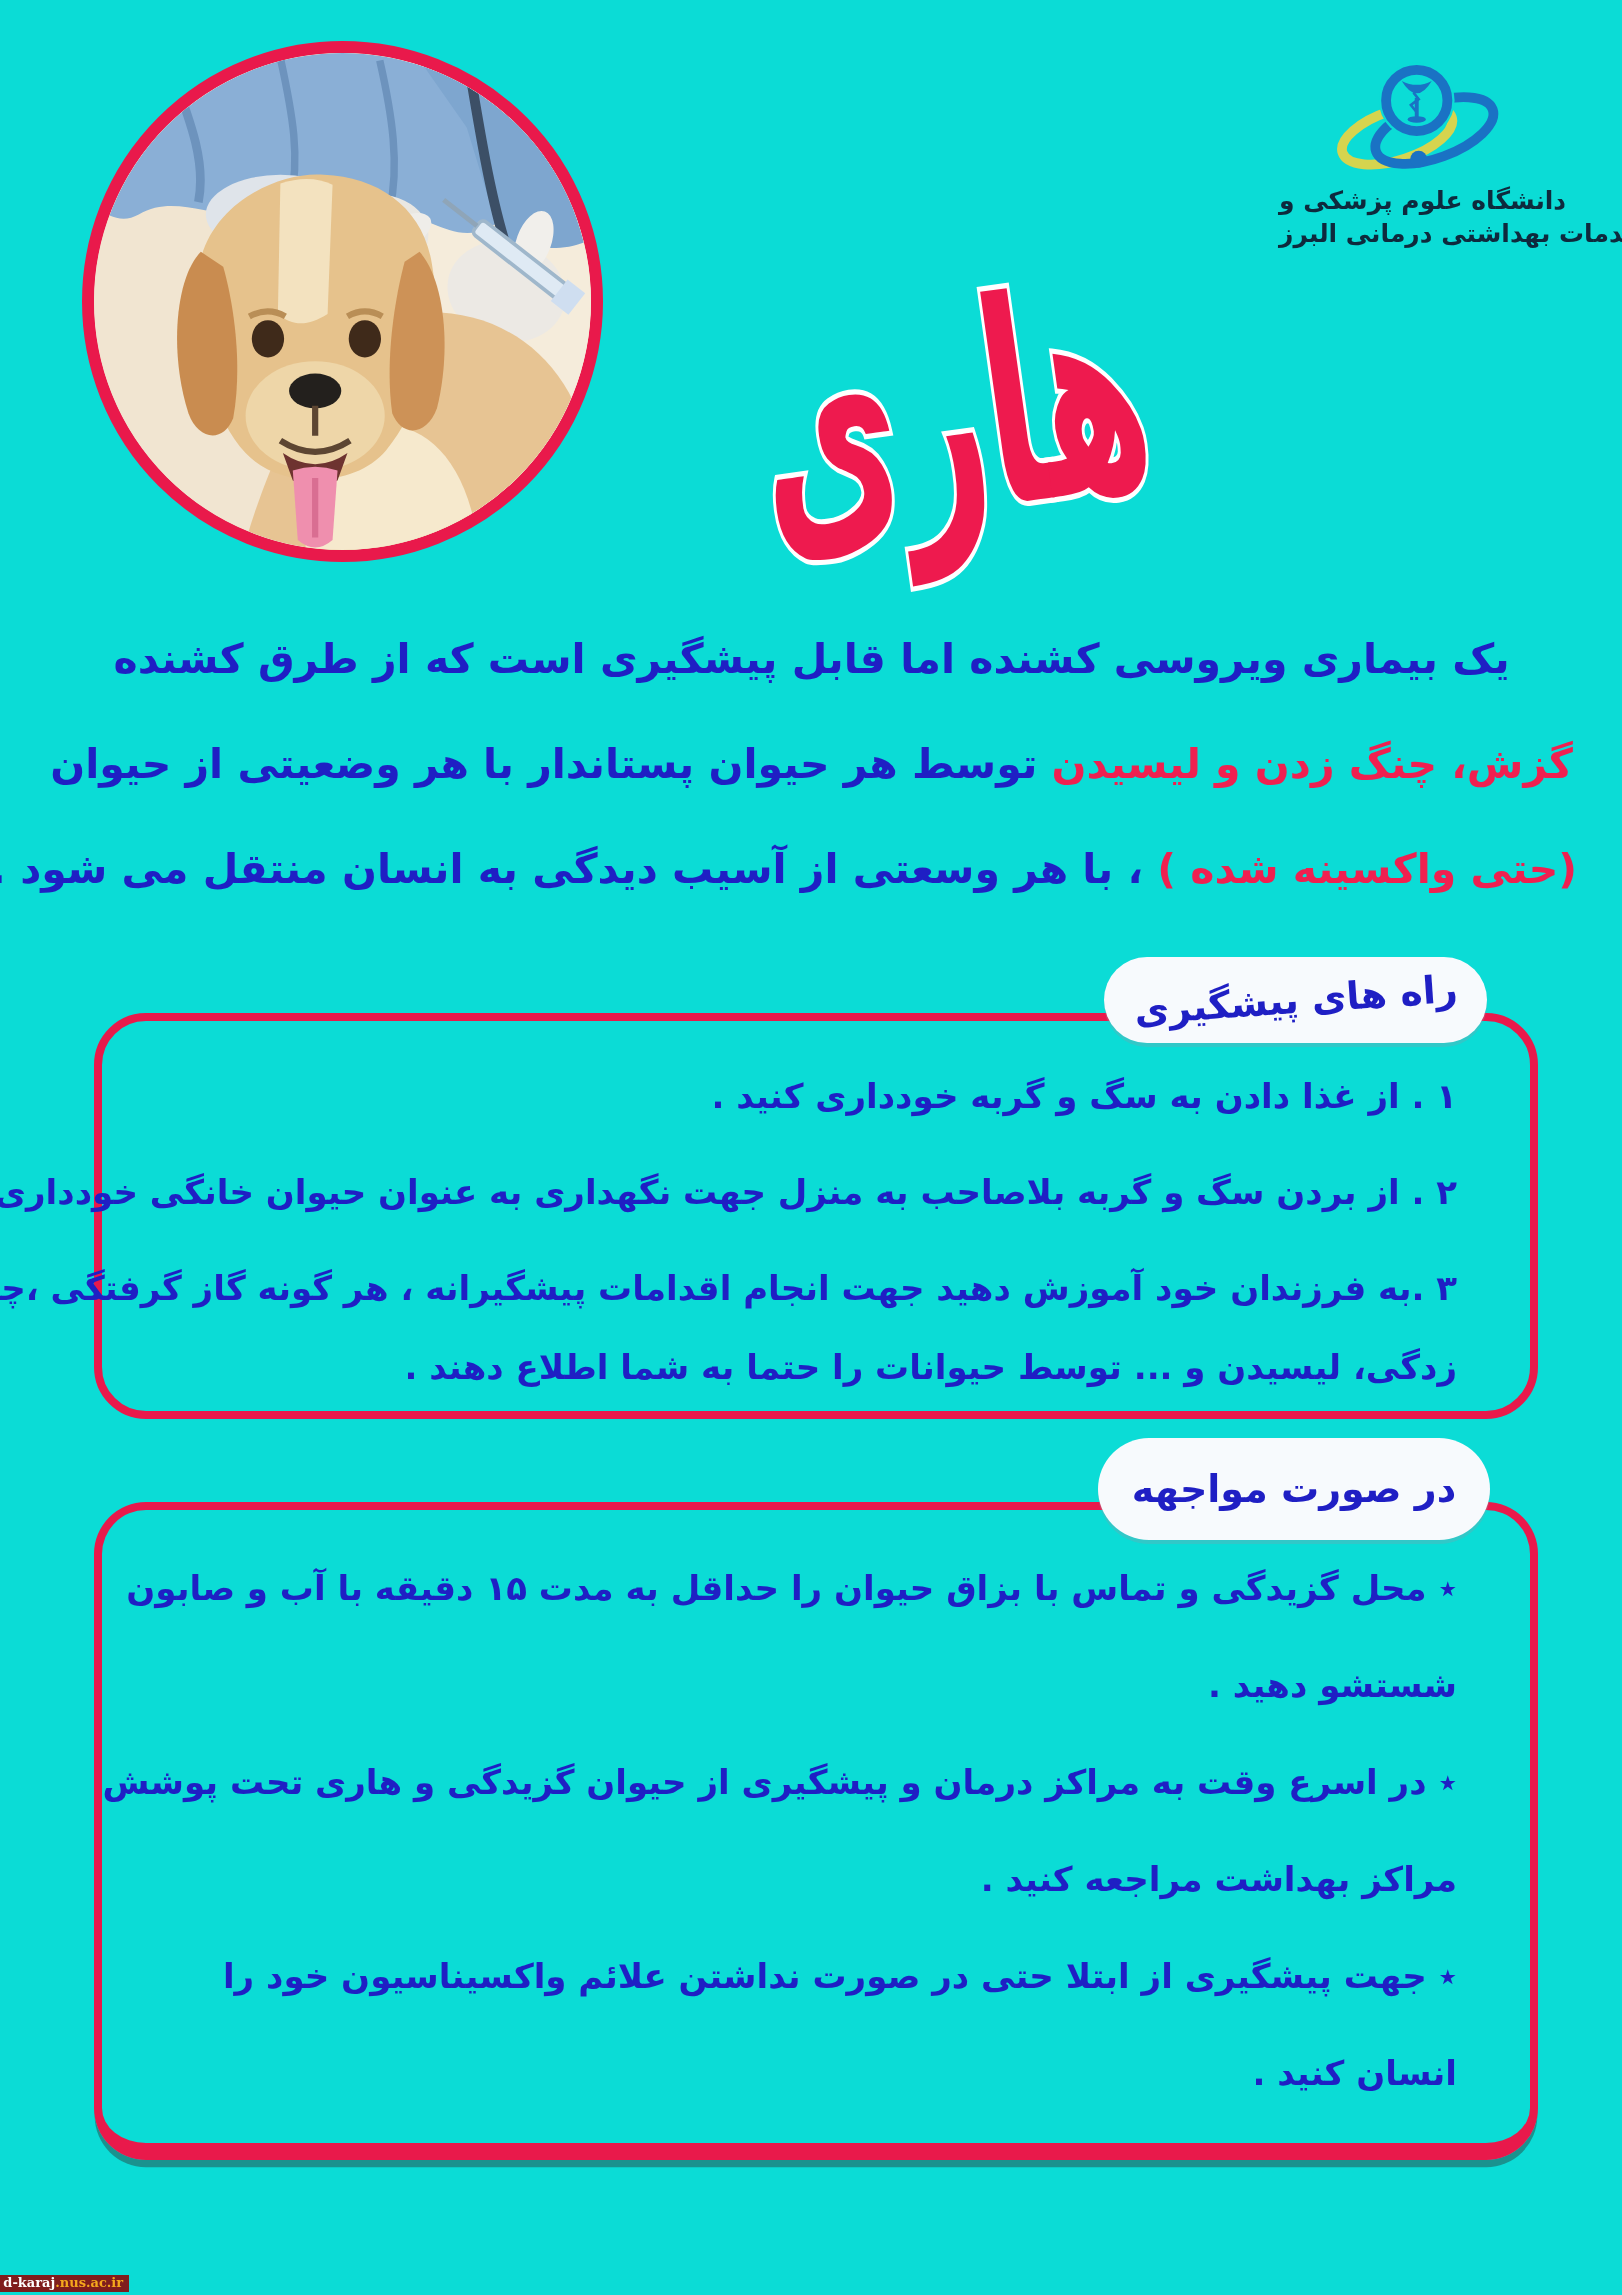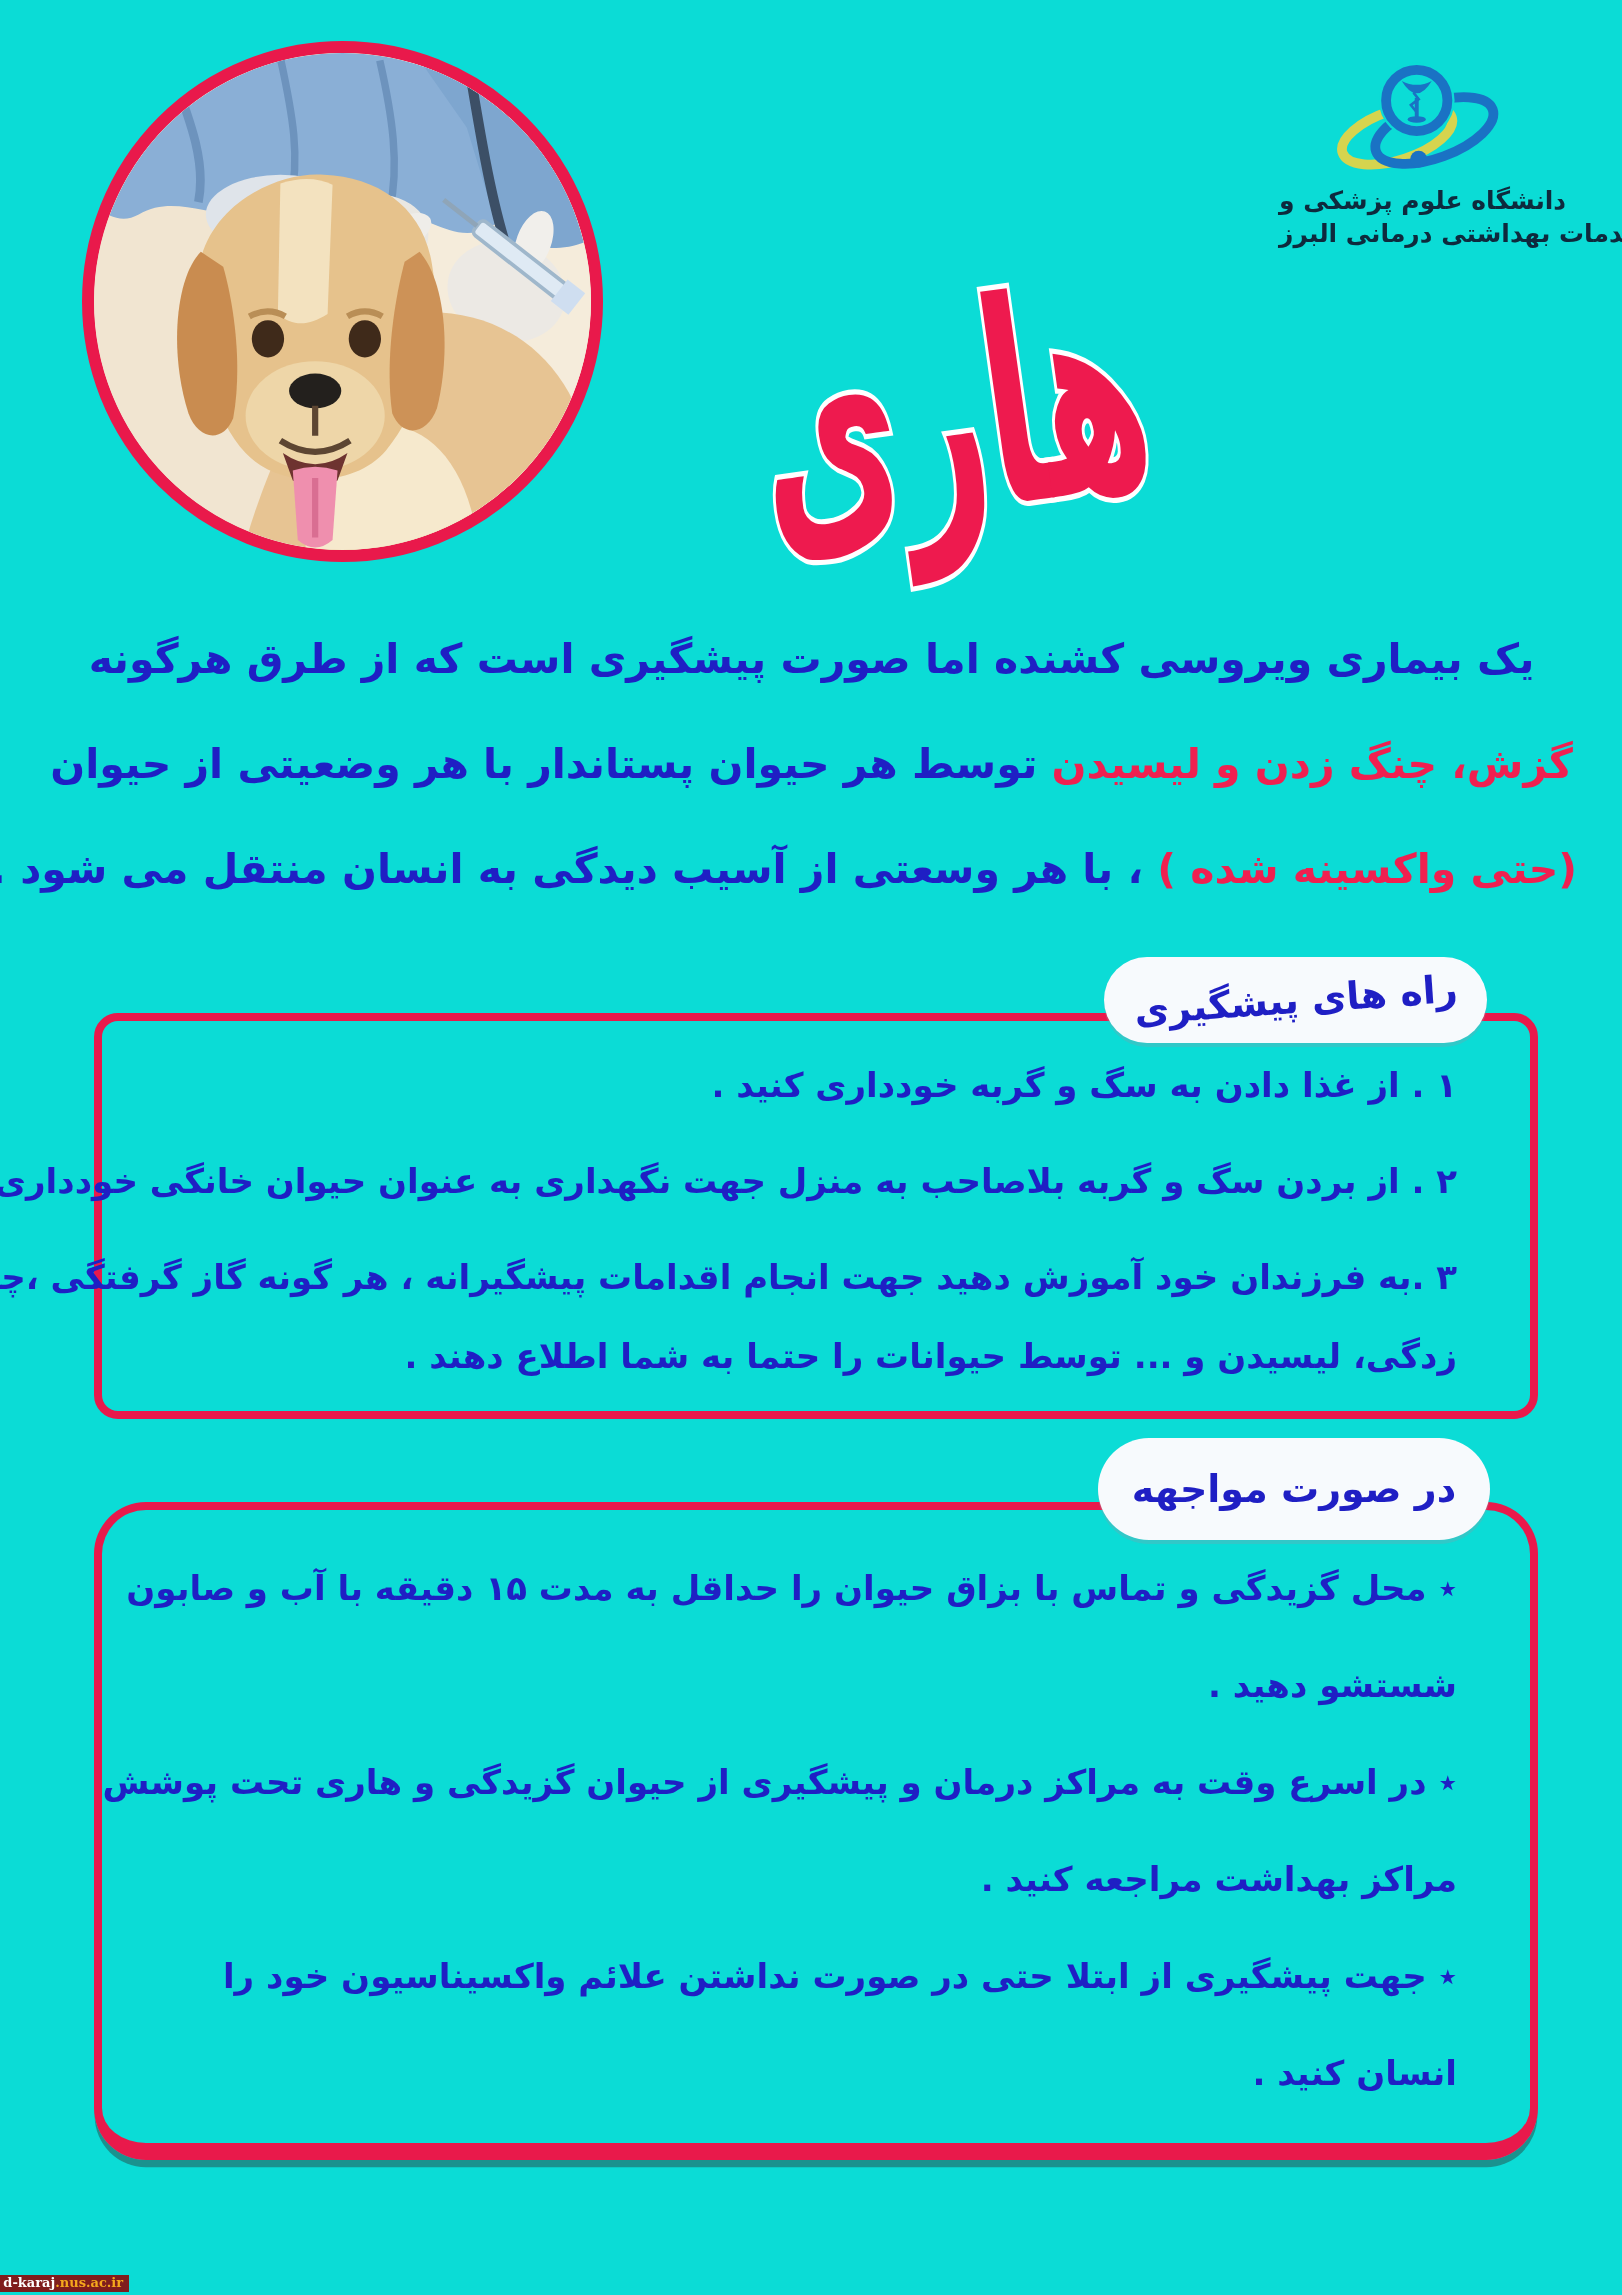--- a/index.html
+++ b/index.html
@@ -54,21 +54,21 @@
   .badge-prevention .badge-label{display:inline-block;transform:rotate(-4deg);}
   .badge-exposure{left:1098px;top:1438px;width:392px;height:102px;}
 
   
   .box{
     position:absolute;left:94px;width:1444px;box-sizing:border-box;
     border:8.5px solid #e9194b;border-radius:52px;
     direction:rtl;text-align:right;
     color:#1f1fc4;font-weight:bold;font-size:34px;z-index:2;
   }
-  .box-prevention{top:1013px;height:406px;padding:25px 73px 0;border-radius:24px;}
+  .box-prevention{top:1013px;height:406px;padding:36px 73px 0;}
   .box-prevention .line{line-height:79px;white-space:nowrap;}
   .box-prevention .item{margin:0 0 17px;}
   .box-exposure{
     top:1502px;height:658px;padding:30px 73px 0;
     border-bottom-width:17px;
     box-shadow:0 7.9px 0 -0.7px rgba(45,55,55,0.45);
   }
   .box-exposure .line{line-height:97px;white-space:nowrap;}
   .box-exposure .item{margin:0;}
 
@@ -154,21 +154,21 @@
     <div class="brand-line">دانشگاه علوم پزشکی و</div>
     <div class="brand-line">خدمات بهداشتی درمانی البرز</div>
   </div>
 
   <svg class="title-svg" width="458" height="327" viewBox="0 0 700 500">
     <text x="350" y="360" text-anchor="middle" font-size="430" textLength="600" lengthAdjust="spacingAndGlyphs" transform="rotate(-8 350 250)">هاری</text>
   </svg>
 
   <div class="intro">
     <div class="intro-line">
-      <span>یک بیماری ویروسی کشنده اما صورت پیشگیری است که از طرق هرگونه</span>
+      <span>یک بیماری ویروسی کشنده اما قابل پیشگیری است که از طرق کشنده</span>
     </div>
     <div class="intro-line">
       <span class="hl-red">گزش، چنگ زدن و لیسیدن</span><span> توسط هر حیوان پستاندار با هر وضعیتی از حیوان</span>
     </div>
     <div class="intro-line">
       <span class="hl-red">(حتی واکسینه شده )</span><span> ، با هر وسعتی از آسیب دیدگی  به انسان منتقل می شود .</span>
     </div>
   </div>
 
   <div class="badge badge-prevention">

